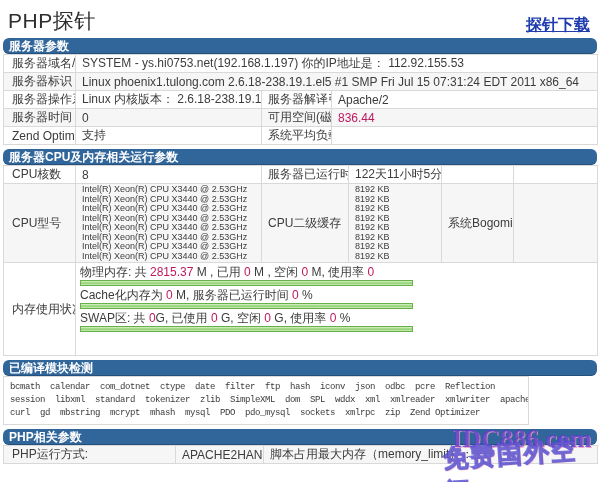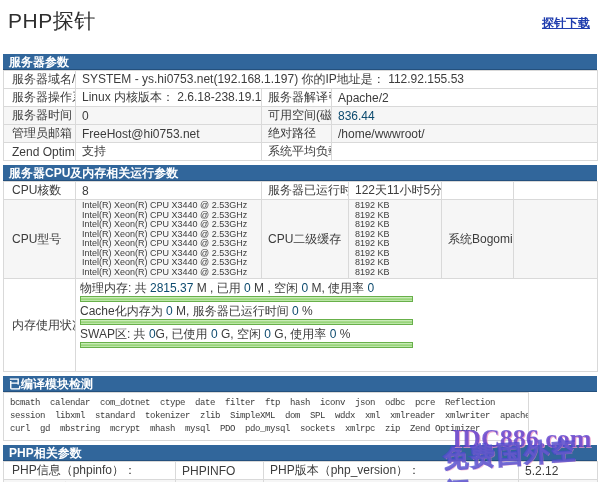--- a/index.html
+++ b/index.html
@@ -4,44 +4,44 @@
 <style>
   * { box-sizing: border-box; }
   html,body { margin:0; padding:0; }
   body {
     width:600px; height:482px; overflow:hidden; position:relative;
     background:#ffffff;
     font-family:"Liberation Sans","DejaVu Sans",sans-serif;
     font-size:12px; color:#3c3c3c;
   }
   
-  .topbar { position:relative; height:54px; }
+  .topbar { position:relative; height:38px; }
   .page-title { position:absolute; left:8px; top:7px; font-size:21px; font-weight:400; color:#2e2e2e; letter-spacing:0.5px; }
-  .dl-link { position:absolute; right:10px; top:15px; font-size:12px; font-weight:bold; color:#1f3cae; text-decoration:underline; cursor:pointer;text-align:right; }
+  .dl-link { position:absolute; right:10px; top:15px; font-size:16px; font-weight:bold; color:#1f3cae; text-decoration:underline; cursor:pointer;text-align:right; }
 
   
   .secbar {
     margin:0 3px; height:16px; line-height:16px;
     background:#31669b; border-bottom:1px solid #24507d;
-    color:#ffffff; font-weight:bold; font-size:12px; padding-left:6px;
+    color:#ffffff; font-weight:bold; font-size:12px; padding-left:6px;border-radius:6px;
   }
   .gap { height:4px; }
 
   
   table { border-collapse:collapse; table-layout:fixed; width:526px; margin:0 3px; }
   td {
     border:1px solid #d9d9d9; padding:0 4px 0 6px;
     overflow:hidden; white-space:nowrap; vertical-align:middle;
   }
   tr { background:#ffffff; }
   tr.alt { background:#f6f6f6; }
   .t1 td { height:15px; }
   .t4 td { height:14px; }
   .lbl { padding-left:8px; }
-  .red { color:#0c4a6e; }
+  .red { color:#be185d; }
 
   
   .small-lines { font-size:9px; line-height:9.5px; white-space:pre-line; padding-top:1px; padding-bottom:1px; }
   .cores-row td { height:16px; }
 
   
   .mem-cell { padding:3px 4px 20px 4px; white-space:normal; }
   .mem-line { line-height:13px; white-space:nowrap; }
   .mem-bar {
     width:333px; height:6px; margin:1px 0 3px 0;
@@ -85,37 +85,35 @@
       <col style="width:72px">
       <col style="width:186px">
       <col style="width:70px">
       <col style="width:266px">
     </colgroup>
   <tbody>
       <tr>
     <td class="lbl">服务器域名/IP地址</td>
     <td colspan="3">SYSTEM - ys.hi0753.net(192.168.1.197)  你的IP地址是： 112.92.155.53</td>
   </tr>
+  <tr class="alt">
+    <td class="lbl">服务器标识</td>
+    <td colspan="3">Linux phoenix1.tulong.com 2.6.18-238.19.1.el5 #1 SMP Fri Jul 15 07:31:24 EDT 2011 x86_64</td>
+  </tr>
   <tr>
     <td class="lbl">服务器操作系统</td>
     <td>Linux 内核版本： 2.6.18-238.19.1.el5</td>
     <td>服务器解译引擎</td>
     <td>Apache/2</td>
   </tr>
   <tr class="alt">
     <td class="lbl">服务器时间</td>
     <td>0</td>
     <td>可用空间(磁盘区)</td>
     <td class="red">836.44</td>
-  </tr>
-  <tr class="alt">
-    <td class="lbl">管理员邮箱</td>
-    <td>FreeHost@hi0753.net</td>
-    <td>绝对路径</td>
-    <td>/home/wwwroot/</td>
   </tr>
   <tr>
     <td class="lbl">Zend Optimizer</td>
     <td>支持</td>
     <td>系统平均负载</td>
     <td></td>
   </tr>
 </tbody>
   </table>
 
@@ -199,26 +197,20 @@
 
 <div class="secbar">PHP相关参数</div>
 <table class="t4">
   <colgroup>
       <col style="width:172px">
       <col style="width:88px">
       <col style="width:255px">
       <col style="width:79px">
     </colgroup>
   <tbody>
-      <tr>
-    <td class="lbl">PHP信息（phpinfo）：</td>
-    <td>PHPINFO</td>
-    <td>PHP版本（php_version）：</td>
-    <td>5.2.12</td>
-  </tr>
   <tr class="alt">
     <td class="lbl">PHP运行方式:</td>
     <td>APACHE2HANDLER</td>
     <td>脚本占用最大内存（memory_limit）：</td>
     <td></td>
   </tr>
 
 </tbody>
   </table>
 

